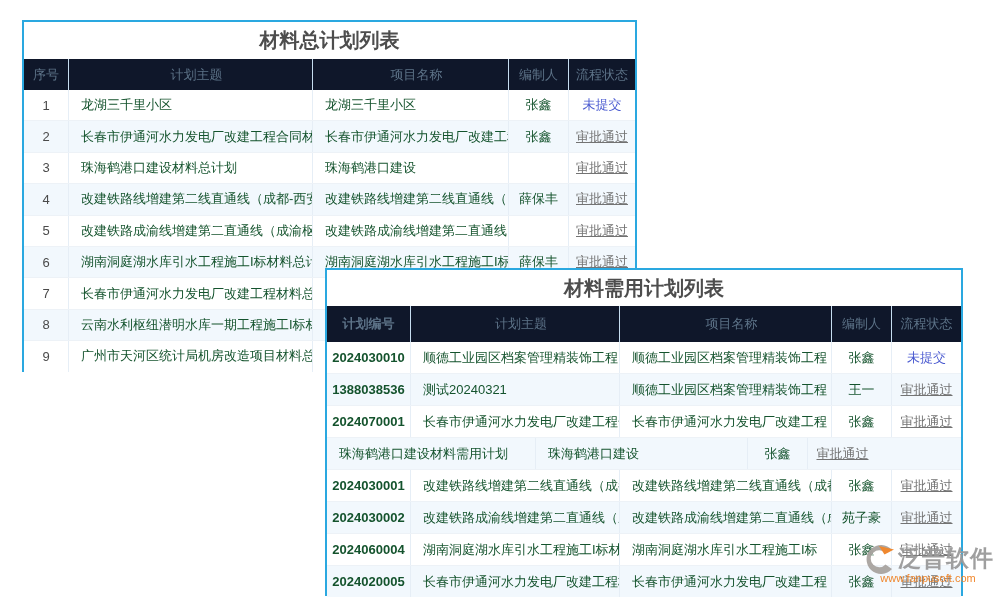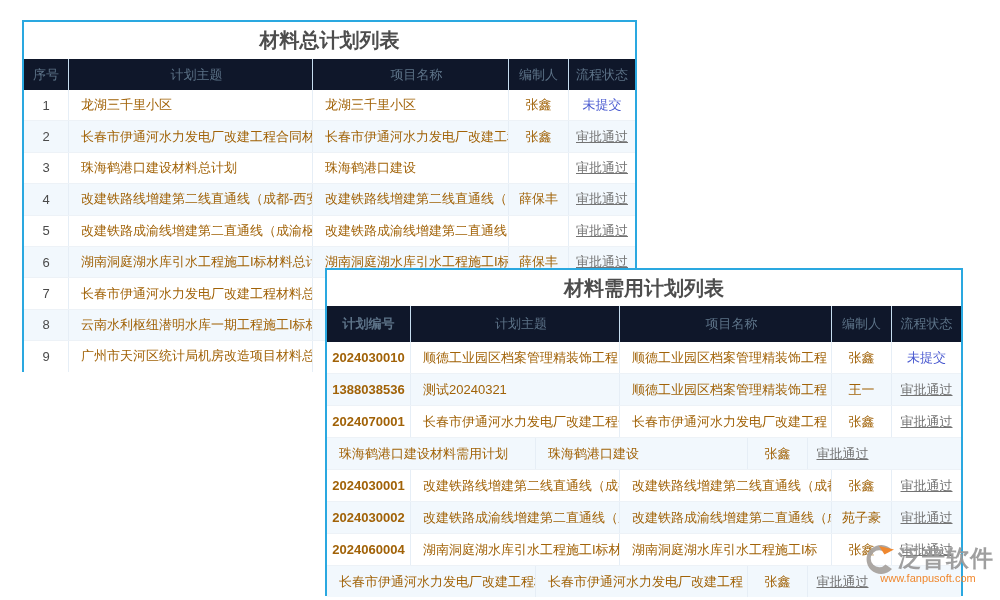--- a/index.html
+++ b/index.html
@@ -43,21 +43,21 @@
   #table1 .c3{width:196px;padding-left:12px;}
   #table1 .c4{width:60px;justify-content:center;}
   #table1 .c5{width:66px;justify-content:center;}
   #table2 .c1{width:84px;justify-content:center;font-weight:bold;}
   #table2 .c2{width:209px;padding-left:12px;}
   #table2 .c3{width:212px;padding-left:12px;}
   #table2 .c4{width:60px;justify-content:center;}
   #table2 .c5{width:69px;justify-content:center;}
   .hdr .c2,.hdr .c3{padding-left:0;}
   .seq{color:#4a4a4a;}
-  .link{color:#a16207;cursor:pointer;}
+  .link{color:#14532d;cursor:pointer;}
   .status-unsubmitted{color:#4a5ad0;}
   .status-approved{color:#737373;text-decoration:underline;cursor:pointer;}
   
   #watermark{
     position:absolute;left:856px;top:543px;z-index:3;width:144px;
     display:flex;flex-direction:column;align-items:center;opacity:.95;
   }
   .wm-top{display:flex;align-items:flex-start;gap:2px;}
   .wm-brand{font-size:23px;font-weight:bold;color:#9a9a9a;letter-spacing:1px;}
   .wm-url{font-size:11px;color:#f08223;margin-top:-3px;align-self:center;}
@@ -208,20 +208,21 @@
 
   <div class="row">
     <div class="cell c1 link">2024060004</div>
     <div class="cell c2 link">湖南洞庭湖水库引水工程施工I标材...</div>
     <div class="cell c3 link">湖南洞庭湖水库引水工程施工I标</div>
     <div class="cell c4 link">张鑫</div>
     <div class="cell c5 status-approved">审批通过</div>
   </div>
 
   <div class="row">
+    <div class="cell c1 link">2024020005</div>
     <div class="cell c2 link">长春市伊通河水力发电厂改建工程材...</div>
     <div class="cell c3 link">长春市伊通河水力发电厂改建工程</div>
     <div class="cell c4 link">张鑫</div>
     <div class="cell c5 status-approved">审批通过</div>
   </div>
 </div>
 </div>
 
 <div id="watermark">
   <div class="wm-top">

